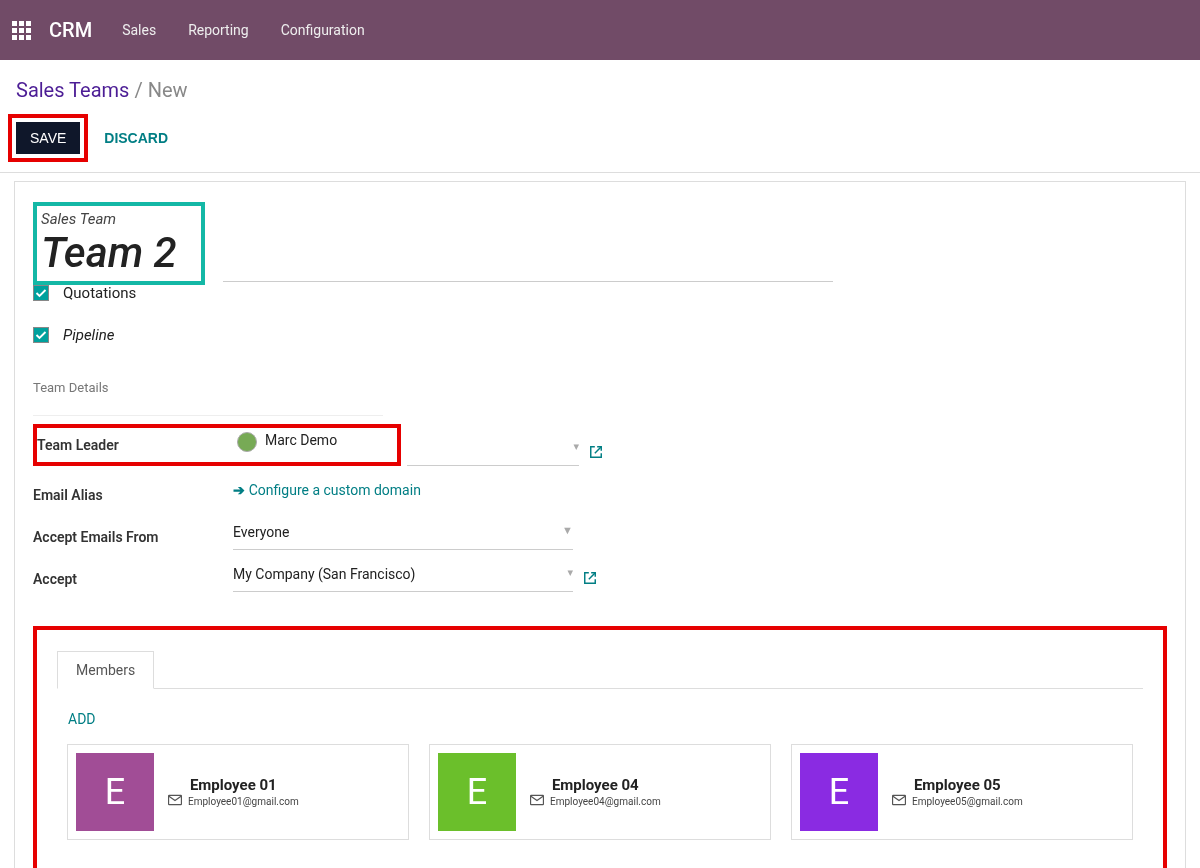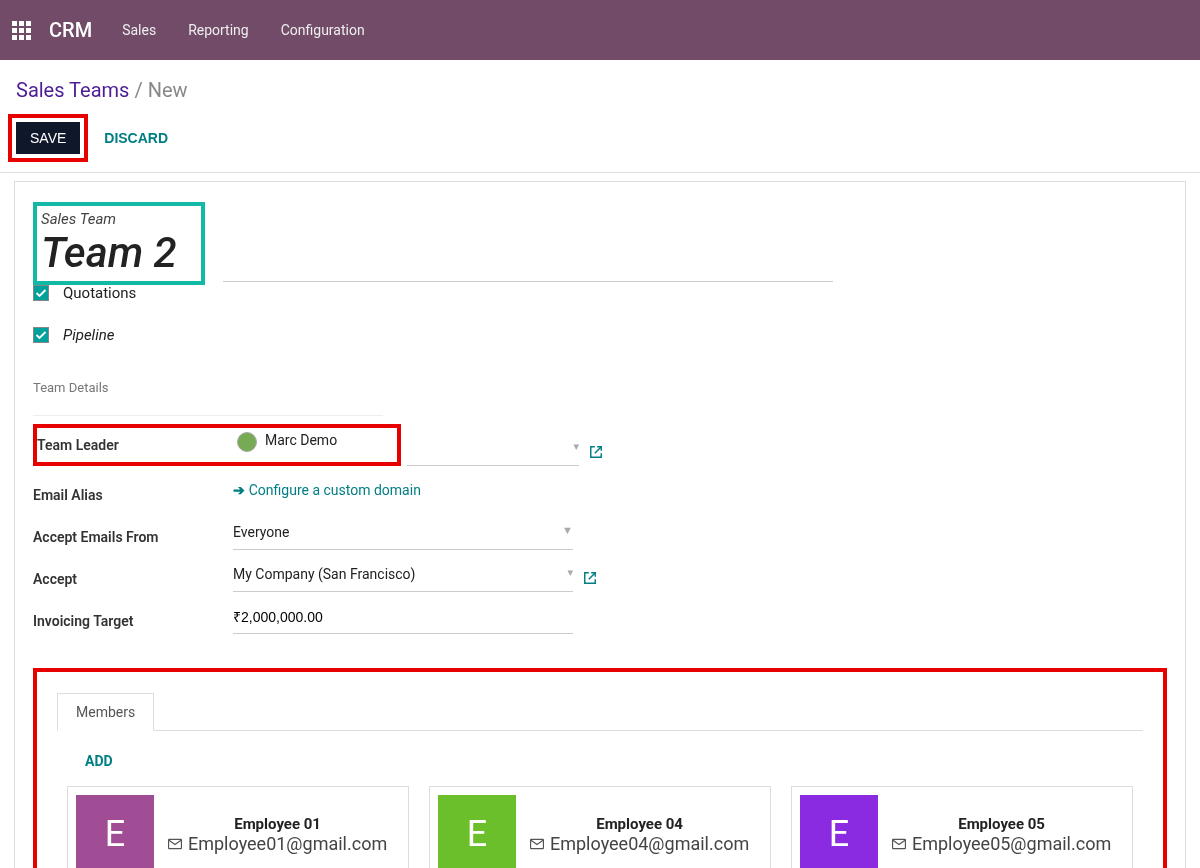--- a/index.html
+++ b/index.html
@@ -37,26 +37,26 @@
 .avatar-small { width:20px; height:20px; border-radius:50%; background:#7a5; display:inline-block; margin-right:8px; border:1px solid #aaa; }
 .caret { margin-left:auto; color:#aaa; cursor:pointer; font-size:11px;}
 .ext-link { color:#017E84; margin-left:10px; cursor:pointer; }
 .ext-link svg { width:14px; height:14px; }
 .config-link { color:#017E84; font-size:14px; cursor:pointer; display:flex; align-items:center;}
 .config-link .arrow { margin-right:4px; font-weight:bold;}
 .members-section { margin-top:30px; border:4px solid #e60000; padding:20px; }
 .tabs { border-bottom:1px solid #ddd; }
 .tab { display:inline-block; border:1px solid #ddd; border-bottom:1px solid #fff; padding:10px 18px; font-size:14px; color:#555; position:relative; top:1px; background:#fff; cursor:pointer;}
 .tab-content { padding: 20px 10px 30px; }
-.add-link { color:#017E84; font-size:14px; font-weight:700; margin-left:18px; cursor:pointer; }
+.add-link { color:#017E84; font-size:14px; font-weight:400; margin-left:1px; cursor:pointer; }
 .cards { display:flex; gap:20px; margin-top:16px; }
 .card { border:1px solid #ddd; width:360px; padding:8px; display:flex; align-items:center; min-height:92px;}
 .card-avatar { width:78px; height:78px; display:flex; align-items:center; justify-content:center; color:#fff; font-size:36px; font-weight:400; margin-right:14px;}
 .card-info-name { font-weight:700; font-size:15px;text-align:center; }
-.card-info-email { font-size:18px; color:#444; display:flex; align-items:center; }
+.card-info-email { font-size:10px; color:#444; display:flex; align-items:center; }
 .mail-icon { margin-right:6px; }
 .mail-icon svg { width:14px; height:12px; }
 .row-gap { margin-top:8px; }
 .plain-input { border:none; outline:none; font-size:14px; width:100%; background:transparent; }
 </style>
 </head>
 <body>
 
 <div class="navbar">
   <div class="apps-icon">
@@ -169,26 +169,20 @@
     </div>
     <span class="ext-link">
       <svg viewBox="0 0 24 24" fill="none" stroke="#017E84" stroke-width="2.5">
           <path d="M14 3h7v7"></path>
           <path d="M10 14L21 3"></path>
           <path d="M21 14v7H3V3h7"></path>
         </svg>
     </span>
   </div>
 
-  <div class="detail-row row-gap">
-    <div class="detail-label">Invoicing Target</div>
-    <div class="detail-input-wrap">
-      <input class="plain-input" value="₹2,000,000.00" style="">
-    </div>
-  </div>
 
   <div class="members-section">
     <div class="tabs">
       <div class="tab">Members</div>
     </div>
     <div class="tab-content">
       <span class="add-link">ADD</span>
       <div class="cards" id="member-cards">
           <div class="card">
             <div class="card-avatar" style="background:#a14d96">E</div>

